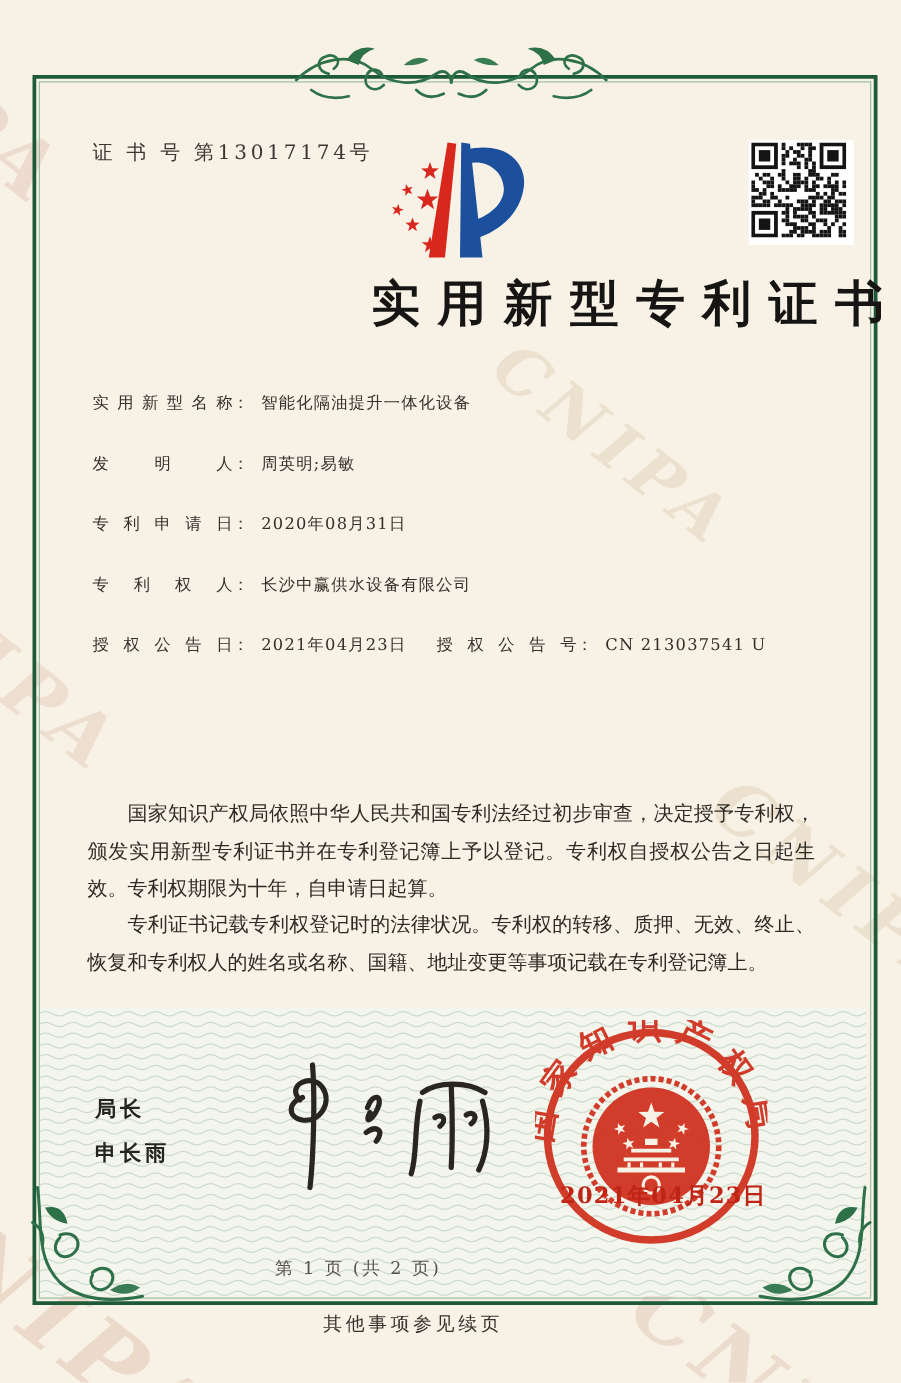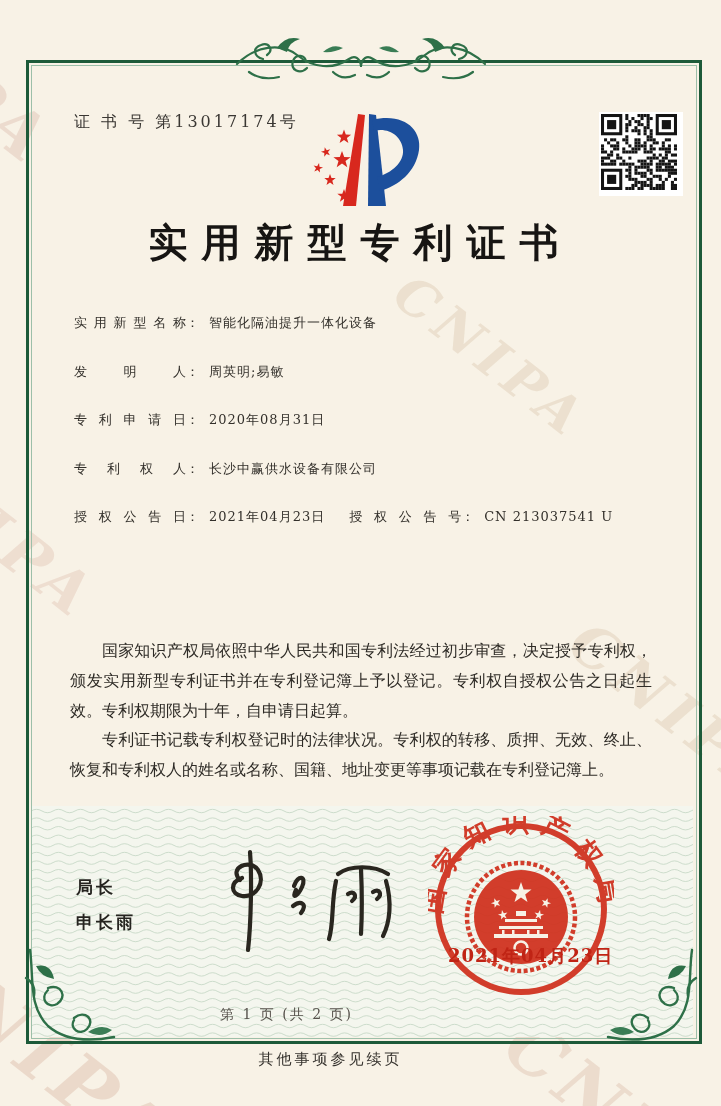--- a/index.html
+++ b/index.html
@@ -29,21 +29,21 @@
   .frame{left:26px;top:60px;width:670px;height:978px;border:3px solid #1d5a39;z-index:2;}
   .frame-inner{position:absolute;left:2px;top:2px;right:2px;bottom:2px;border:1px solid #9cbfa9;}
   .ornament{z-index:3;}
   
   .strip{left:31px;top:806px;width:662px;height:231px;z-index:2;background:#f4f6ee;}
   
   .cert-no{left:74px;top:112px;font-size:16px;letter-spacing:3px;color:#3a3733;z-index:4;}
   .logo{left:296px;top:110px;z-index:4;}
   .qr{left:599px;top:112px;width:80px;height:80px;background:#fff;padding:2px;z-index:4;}
   .title{
-    left:0;top:216px;width:721px;text-align:center;z-index:4;
+    left:0;top:216px;width:721px;text-align:right;z-index:4;
     font-size:39px;font-weight:bold;letter-spacing:14px;color:#171513;
   }
   
   .fields{left:74px;top:310px;width:580px;z-index:4;}
   .frow{font-size:13px;line-height:26px;margin-bottom:22.5px;white-space:nowrap;color:#33302b;}
   .flabel{display:inline-block;width:112px;text-align:justify;text-align-last:justify;vertical-align:top;}
   .fcolon{display:inline-block;margin-right:10px;}
   .fvalue{letter-spacing:1px;}
   .grant-row{display:flex;}
   .grant-2{margin-left:24px;}

